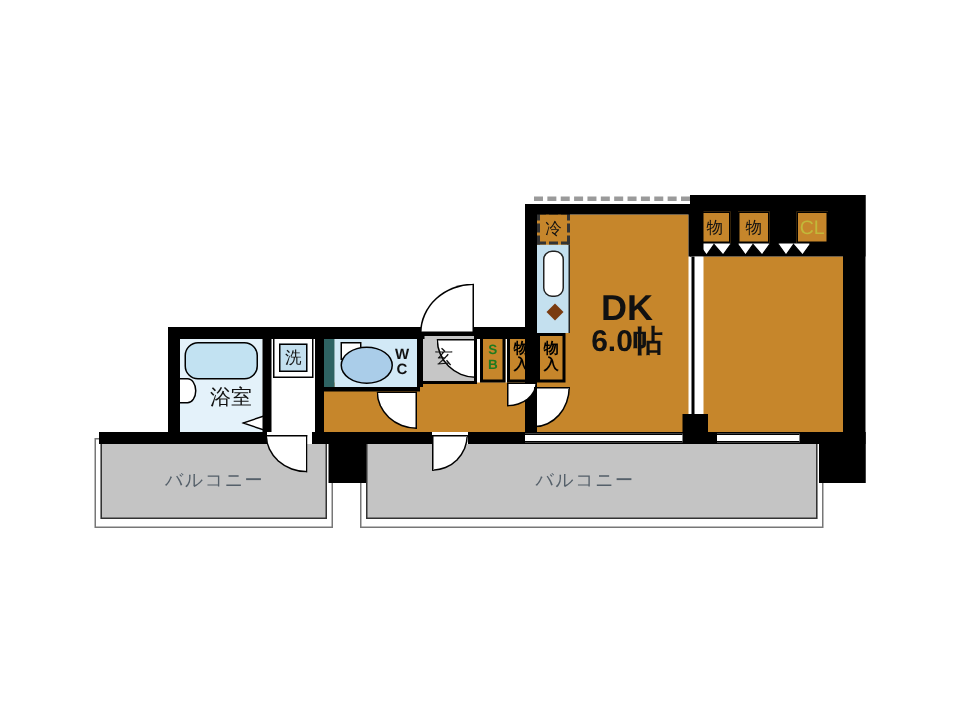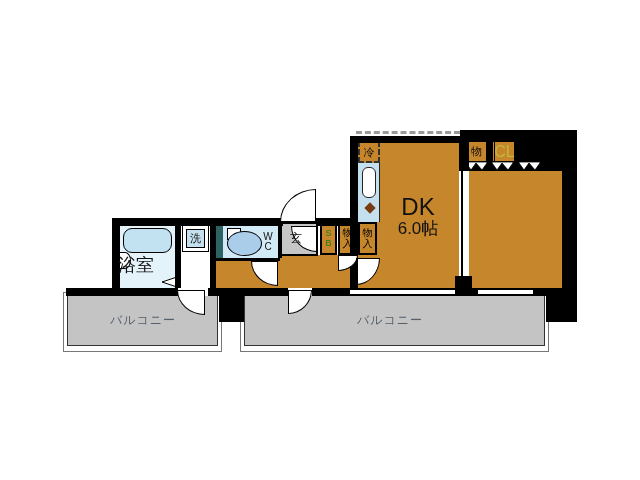--- a/index.html
+++ b/index.html
@@ -2,21 +2,21 @@
 <html style="--floor-wood: #C6862B; --balcony-gray: #C4C4C4; --bath-blue: #E4F2FA; --tub-blue: #C2E2F2; --wc-blue: #D2E9F6; --kitchen-blue: #C4E0EF; --duct-teal: #2E6363; --wall-black: #000000; --cl-text: #C2B83A; --sb-text: #1F7A1F; --balcony-text: #55606A;"><head>
 <meta charset="utf-8">
 <style>
   html,body{margin:0;padding:0;background:#fff;}
   .plan{position:relative;width:640px;height:480px;background:#fff;overflow:hidden;
         font-family:"Liberation Sans","DejaVu Sans",sans-serif;}
   .abs{position:absolute;}
   .wall{position:absolute;background:var(--wall-black,#000);}
   .floor{position:absolute;}
   .lbl{position:absolute;display:flex;align-items:center;justify-content:center;color:#111;}
-  .stack{display:flex;flex-direction:column;align-items:center;justify-content:center;line-height:1.05;}
+  .stack{display:flex;flex-direction:column;align-items:center;justify-content:center;line-height:1.05;font-weight:bold;}
   .arc{position:absolute;background:#fff;border:1px solid #000;box-sizing:border-box;}
   .wood{background:var(--floor-wood,#C6862B);}
   .box{position:absolute;box-sizing:border-box;border:2px solid #000;background:var(--floor-wood,#C6862B);}
   .win{position:absolute;background:#fff;border-top:1px solid #000;border-bottom:1px solid #000;box-sizing:border-box;}
   svg{display:block;}
 </style>
 </head>
 <body>
 
 <div class="plan">
@@ -75,21 +75,21 @@
     <span>冷</span>
   </div>
 
   <div class="wall" style="left:460px;top:130px;width:117px;height:41px;"></div>
   <div class="box lbl" style="left:466px;top:141px;width:21px;height:21px;border-width:1px;font-size:11px;">
     <span>物</span>
   </div>
   <div class="box lbl" style="left:492px;top:141px;width:21px;height:21px;border-width:1px;font-size:11px;">
     <span>物</span>
   </div>
-  <div class="box lbl" style="left:494px;top:141px;width:21px;height:21px;border-width:1px;font-size:16px;color:var(--cl-text,#C2B83A);">
+  <div class="box lbl" style="left:531px;top:141px;width:21px;height:21px;border-width:1px;font-size:13px;color:var(--cl-text,#C2B83A);">
     <span>CL</span>
   </div>
   <div class="abs" style="left:466px;top:162px;width:21px;height:9px;">
     <svg width="21" height="9" viewBox="0 0 21 9">
         <polygon points="0,0 21,0 21,1 16,8 10,1 5,8 0,1" fill="#fff" stroke="#000" stroke-width="0.8"></polygon>
       </svg>
   </div>
   <div class="abs" style="left:492px;top:162px;width:21px;height:9px;">
     <svg width="21" height="9" viewBox="0 0 21 9">
         <polygon points="0,0 21,0 21,1 16,8 10,1 5,8 0,1" fill="#fff" stroke="#000" stroke-width="0.8"></polygon>
@@ -127,29 +127,29 @@
   <div class="win" style="left:478px;top:289px;width:55px;height:6px;"></div>
 
   <div class="arc" style="left:280px;top:189px;width:36px;height:33px;border-radius:100% 0 0 0;"></div>
   <div class="arc" style="left:291px;top:226px;width:26px;height:26px;border-radius:0 0 0 100%;"></div>
   <div class="arc" style="left:251px;top:261px;width:27px;height:25px;border-radius:0 0 0 100%;"></div>
   <div class="arc" style="left:338px;top:255px;width:20px;height:16px;border-radius:0 0 100% 0;"></div>
   <div class="arc" style="left:356px;top:258px;width:24px;height:27px;border-radius:0 0 100% 0;border-left:2px solid #000;"></div>
   <div class="arc" style="left:177px;top:290px;width:28px;height:25px;border-radius:0 0 0 100%;"></div>
   <div class="arc" style="left:288px;top:290px;width:24px;height:24px;border-radius:0 0 100% 0;"></div>
 
-  <div class="lbl" style="left:112px;top:256px;width:48px;height:18px;font-size:18px;">
+  <div class="lbl" style="left:130px;top:256px;width:48px;height:18px;font-size:14px;">
     <span>浴室</span>
   </div>
   <div class="lbl" style="left:282px;top:227px;width:28px;height:22px;font-size:12px;">
     <span>玄</span>
   </div>
   <div class="lbl stack" style="left:376px;top:188px;width:84px;height:56px;">
     <span style="font-size:24px;">DK</span>
-    <span style="font-size:17px;">6.0帖</span>
+    <span style="font-size:20px;">6.0帖</span>
   </div>
   <div class="lbl" style="left:93px;top:312px;width:100px;height:16px;font-size:12px;color:var(--balcony-text,#55606A);letter-spacing:1px;">
     <span>バルコニー</span>
   </div>
   <div class="lbl" style="left:335px;top:312px;width:110px;height:16px;font-size:12px;color:var(--balcony-text,#55606A);letter-spacing:1px;">
     <span>バルコニー</span>
   </div>
 
 </div>
 

